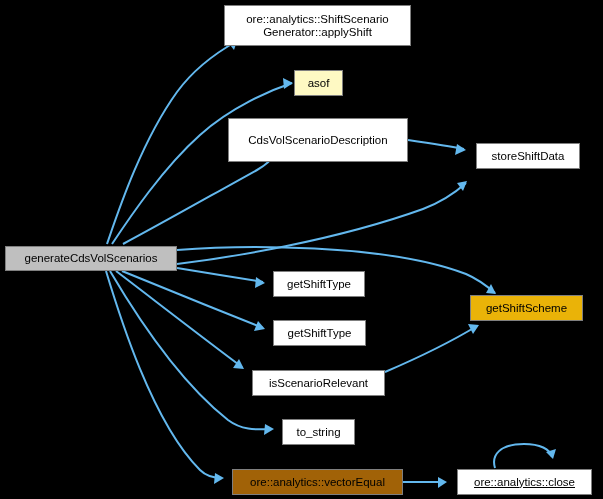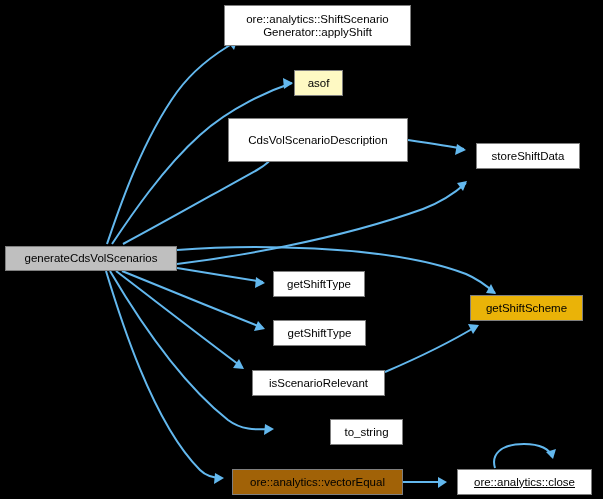--- a/index.html
+++ b/index.html
@@ -90,16 +90,16 @@
 <div class="node root" style="left: 5px; top: 246px; width: 172px; height: 25px; background: rgb(191, 191, 191); border-color: rgb(127, 127, 127);"><span>generateCdsVolScenarios</span></div>
     <div class="node" style="left: 224px; top: 5px; width: 187px; height: 41px; background: rgb(255, 255, 255); border-color: rgb(127, 127, 127);"><span>ore::analytics::ShiftScenario
 Generator::applyShift</span></div>
     <div class="node" style="left: 294px; top: 70px; width: 49px; height: 26px; background: #fef9c3; border-color: rgb(127, 127, 127);"><span>asof</span></div>
     <div class="node" style="left: 228px; top: 118px; width: 180px; height: 44px; background: rgb(255, 255, 255); border-color: rgb(127, 127, 127);"><span>CdsVolScenarioDescription</span></div>
     <div class="node" style="left: 476px; top: 143px; width: 104px; height: 26px; background: rgb(255, 255, 255); border-color: rgb(127, 127, 127);"><span>storeShiftData</span></div>
     <div class="node" style="left: 273px; top: 271px; width: 92px; height: 26px; background: rgb(255, 255, 255); border-color: rgb(127, 127, 127);"><span>getShiftType</span></div>
     <div class="node" style="left: 470px; top: 295px; width: 113px; height: 26px; background: #eab308; border-color: rgb(127, 127, 127);"><span>getShiftScheme</span></div>
     <div class="node" style="left: 273px; top: 320px; width: 93px; height: 26px; background: rgb(255, 255, 255); border-color: rgb(127, 127, 127);"><span>getShiftType</span></div>
     <div class="node" style="left: 252px; top: 370px; width: 133px; height: 26px; background: rgb(255, 255, 255); border-color: rgb(127, 127, 127);"><span>isScenarioRelevant</span></div>
-    <div class="node" style="left: 282px; top: 419px; width: 73px; height: 26px; background: rgb(255, 255, 255); border-color: rgb(127, 127, 127); margin-left: 48px;"><span>to_string</span></div>
+    <div class="node" style="left: 282px; top: 419px; width: 73px; height: 26px; background: rgb(255, 255, 255); border-color: rgb(127, 127, 127);"><span>to_string</span></div>
     <div class="node" style="left: 232px; top: 469px; width: 171px; height: 26px; background: #a16207; border-color: rgb(127, 127, 127);"><span>ore::analytics::vectorEqual</span></div>
     <div class="node" style="left: 457px; top: 469px; width: 135px; height: 26px; background: rgb(255, 255, 255); border-color: rgb(127, 127, 127); text-decoration: underline;"><span>ore::analytics::close</span></div>
   </div>
 
 </body></html>

